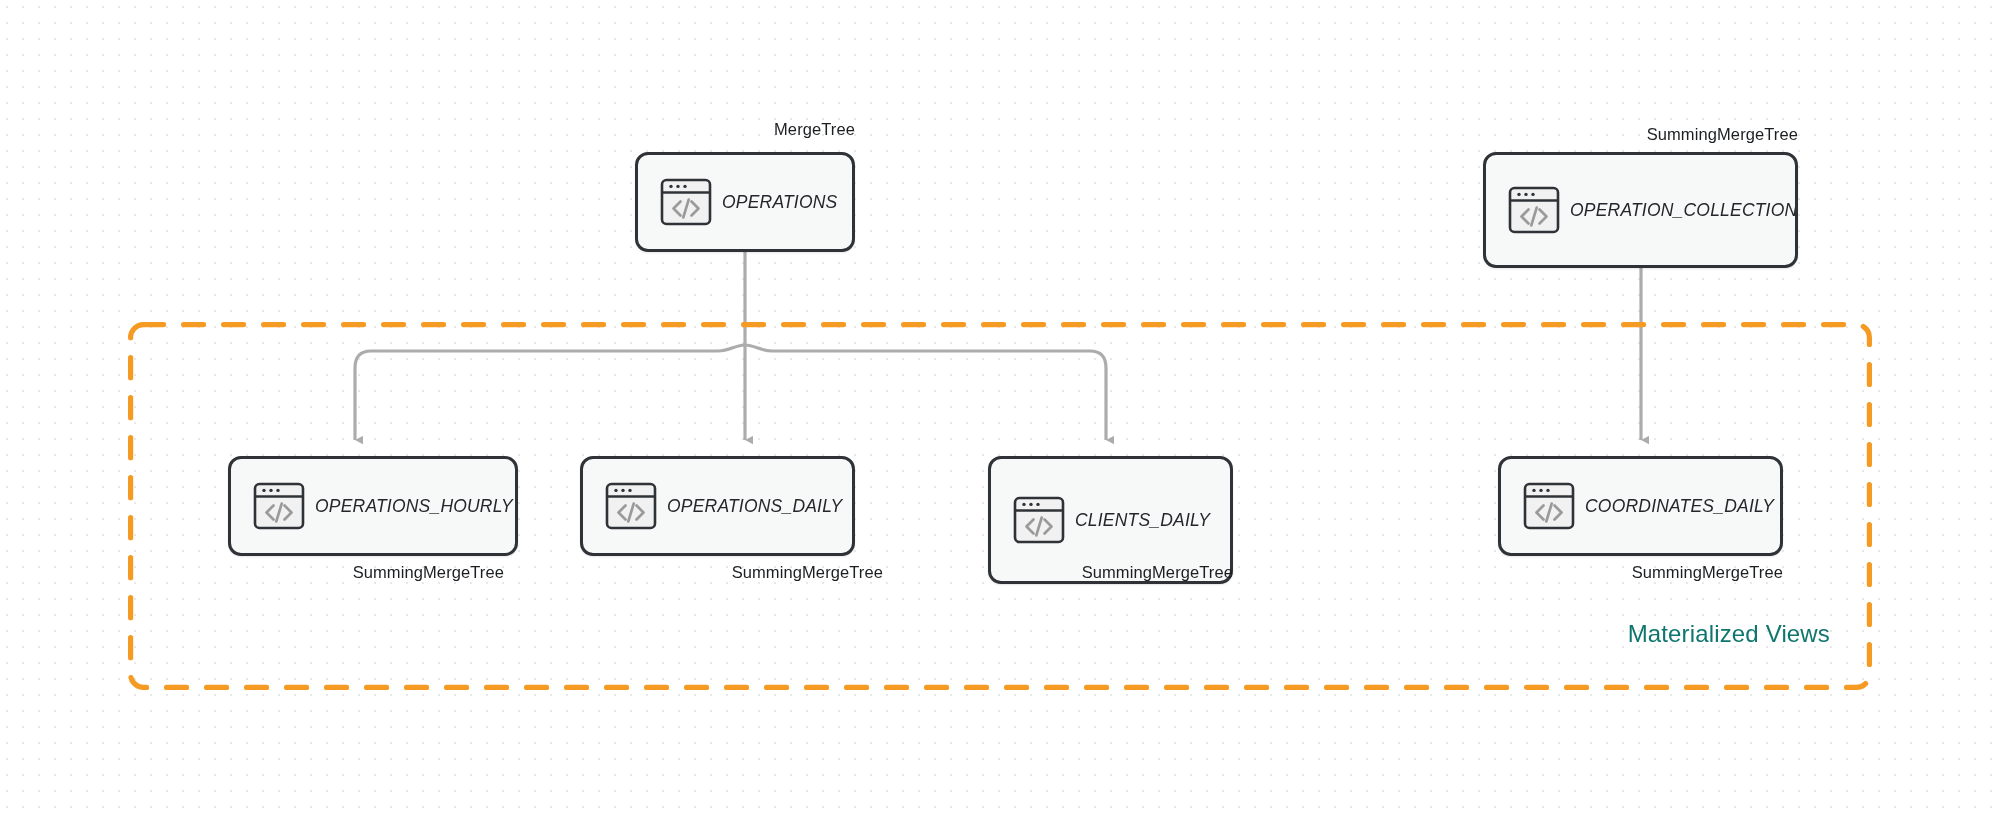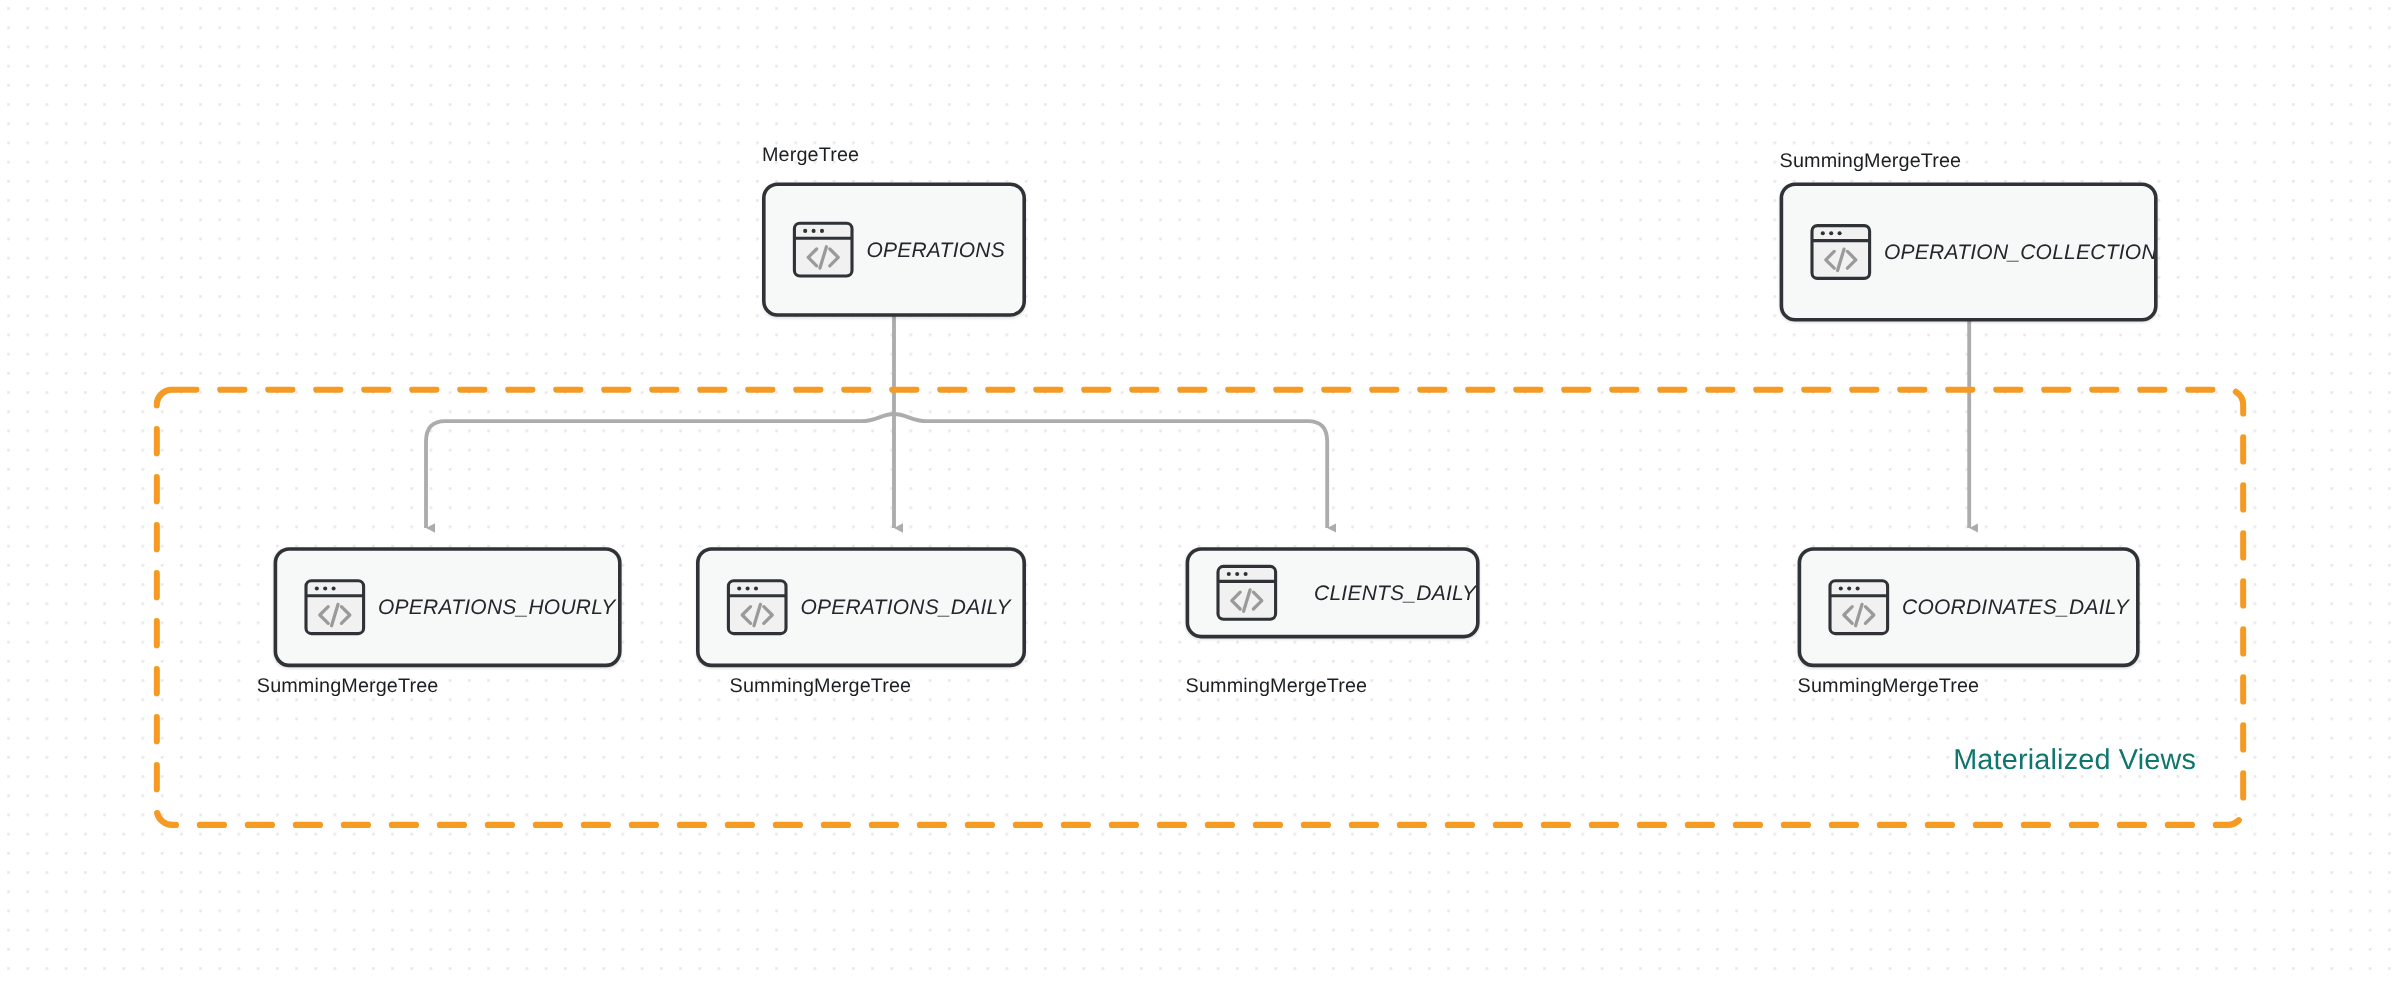--- a/index.html
+++ b/index.html
@@ -98,39 +98,39 @@
     white-space: nowrap;
     overflow: hidden;
   }
 
   
   .engine-label {
     position: absolute;
     font-size: 16.5px;
     color: #1c1f22;
     white-space: nowrap;
-    text-align: left;
+    text-align: right;
     letter-spacing: 0.1px;
   }
 
   
-  #node-operations            { left: 635px;  top: 152px; width: 220px; height: 112px; }
+  #node-operations            { left: 635px;  top: 152px; width: 220px; height: 100px; }
   #label-operations           { left: 635px;  top: 120px; width: 220px; }
 
   #node-operation-collection  { left: 1483px; top: 152px; width: 315px; height: 116px; }
   #label-operation-collection { left: 1483px; top: 125px; width: 315px; }
 
   
   #node-operations-hourly     { left: 228px;  top: 456px; width: 290px; height: 100px; }
   #label-operations-hourly    { left: 214px;  top: 563px; width: 290px; }
 
   #node-operations-daily      { left: 580px;  top: 456px; width: 275px; height: 100px; }
   #label-operations-daily     { left: 608px;  top: 563px; width: 275px; }
 
-  #node-clients-daily         { left: 988px;  top: 456px; width: 245px; height: 76px; gap: 20px; }
+  #node-clients-daily         { left: 988px;  top: 456px; width: 245px; height: 128px; }
   #label-clients-daily        { left: 988px;  top: 563px; width: 245px; }
 
   #node-coordinates-daily     { left: 1498px; top: 456px; width: 285px; height: 100px; }
   #label-coordinates-daily    { left: 1498px; top: 563px; width: 285px; }
 </style>
 </head>
 <body>
 
 <div id="canvas"></div>
 

